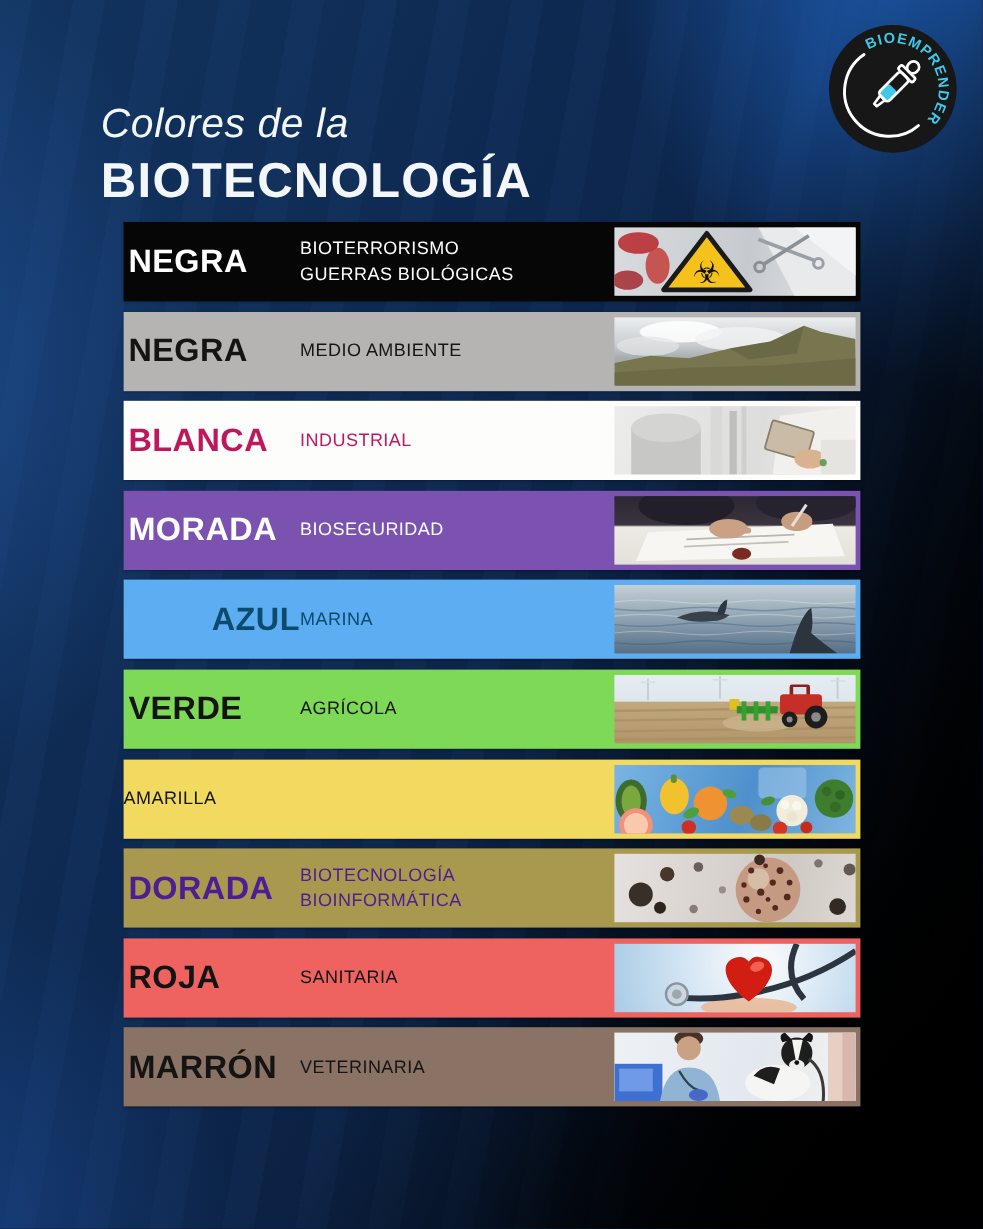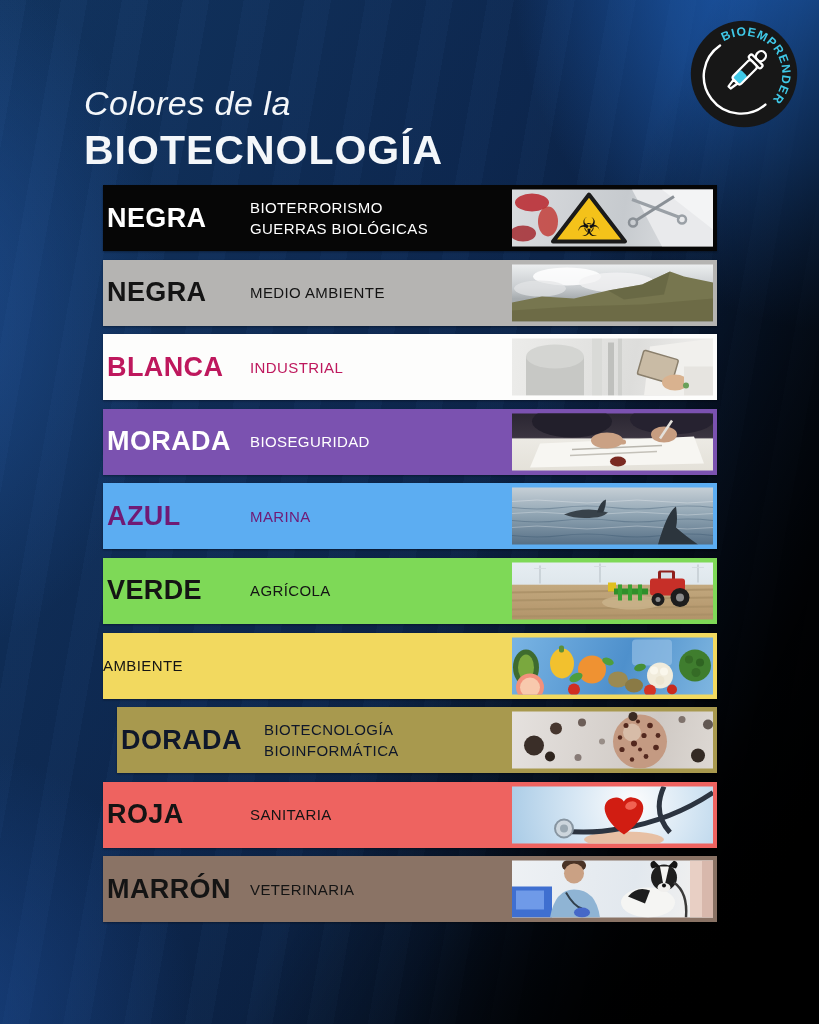--- a/index.html
+++ b/index.html
@@ -150,21 +150,21 @@
           <line x1="58" y1="42" x2="145" y2="38" stroke="#c4c1b9" stroke-width="1.5"></line>
           <ellipse cx="95" cy="27" rx="16" ry="8" fill="#caa184"></ellipse>
           <rect x="100" y="26" width="14" height="5" rx="2.5" fill="#caa184"></rect>
           <ellipse cx="152" cy="21" rx="13" ry="8" fill="#c79d80"></ellipse>
           <line x1="160" y1="7" x2="148" y2="25" stroke="#e3e0da" stroke-width="2.5"></line>
           <ellipse cx="106" cy="48" rx="8" ry="5" fill="#7a2a22"></ellipse>
         </svg>
       </figure>
     </section>
 
-    <section class="row" style="background: rgb(92, 173, 242); color: #701a75;">
+    <section class="row" style="background: rgb(92, 173, 242); color: #0c4a6e; text-align: right;">
       <h2 class="row-name">AZUL</h2>
       <div class="row-desc">
         <div>MARINA</div>
           <div></div>
       </div>
       <figure class="row-figure img-marine">
         <svg viewBox="0 0 201 57">
           <g stroke="#ffffff" stroke-width="1" opacity=".28">
             <path d="M0,14 q25,-3 50,0 t50,0 t50,0 t51,0" fill="none"></path>
             <path d="M0,26 q25,-3 50,0 t50,0 t50,0 t51,0" fill="none"></path>
@@ -218,21 +218,21 @@
           <circle cx="146" cy="37" r="6.5" fill="#1d1d1d"></circle>
             <circle cx="146" cy="37" r="2.5" fill="#8a8a8a"></circle>
           <circle cx="168" cy="35" r="9.5" fill="#1d1d1d"></circle>
             <circle cx="168" cy="35" r="4" fill="#8a8a8a"></circle>
         </svg>
       </figure>
     </section>
 
     <section class="row" style="background: rgb(242, 217, 95); color: rgb(20, 20, 20);">
       <div class="row-desc">
-        <div>AMBIENTE</div>
+        <div>AMARILLA</div>
           <div></div>
       </div>
       <figure class="row-figure img-food">
         <svg viewBox="0 0 201 57">
           <rect x="120" y="2" width="40" height="26" rx="4" fill="#9cc4e8" opacity=".6"></rect>
           <ellipse cx="14" cy="30" rx="13" ry="18" fill="#3e6b2e"></ellipse>
           <ellipse cx="14" cy="30" rx="8" ry="13" fill="#7aa83e"></ellipse>
           <circle cx="18" cy="50" r="14" fill="#f2917c"></circle>
             <circle cx="18" cy="50" r="10" fill="#f8c9ad"></circle>
           <ellipse cx="50" cy="26" rx="12" ry="15" fill="#f2c12e"></ellipse>
@@ -251,21 +251,21 @@
           <circle cx="138" cy="53" r="6" fill="#d43326"></circle>
             <circle cx="62" cy="52" r="6" fill="#cf2e22"></circle>
             <circle cx="160" cy="52" r="5" fill="#c82a1e"></circle>
           <ellipse cx="64" cy="40" rx="7" ry="4" fill="#4e9e3d" transform="rotate(-25 64 40)"></ellipse>
           <ellipse cx="96" cy="24" rx="6" ry="3.5" fill="#4e9e3d" transform="rotate(20 96 24)"></ellipse>
           <ellipse cx="128" cy="30" rx="6" ry="3.5" fill="#468f36" transform="rotate(-15 128 30)"></ellipse>
         </svg>
       </figure>
     </section>
 
-    <section class="row" style="background: rgb(168, 153, 78); color: #0f172a; margin-left: 14px;">
+    <section class="row" style="background: rgb(168, 153, 78); color: #4c1d95;">
       <h2 class="row-name">DORADA</h2>
       <div class="row-desc">
         <div>BIOTECNOLOGÍA</div>
           <div>BIOINFORMÁTICA</div>
       </div>
       <figure class="row-figure img-spores">
         <svg viewBox="0 0 201 57">
           <circle cx="128" cy="30" r="27" fill="#c49a82"></circle>
           <circle cx="120" cy="21" r="9" fill="#e8d9c8" opacity=".55"></circle>
           <g fill="#53281e">

